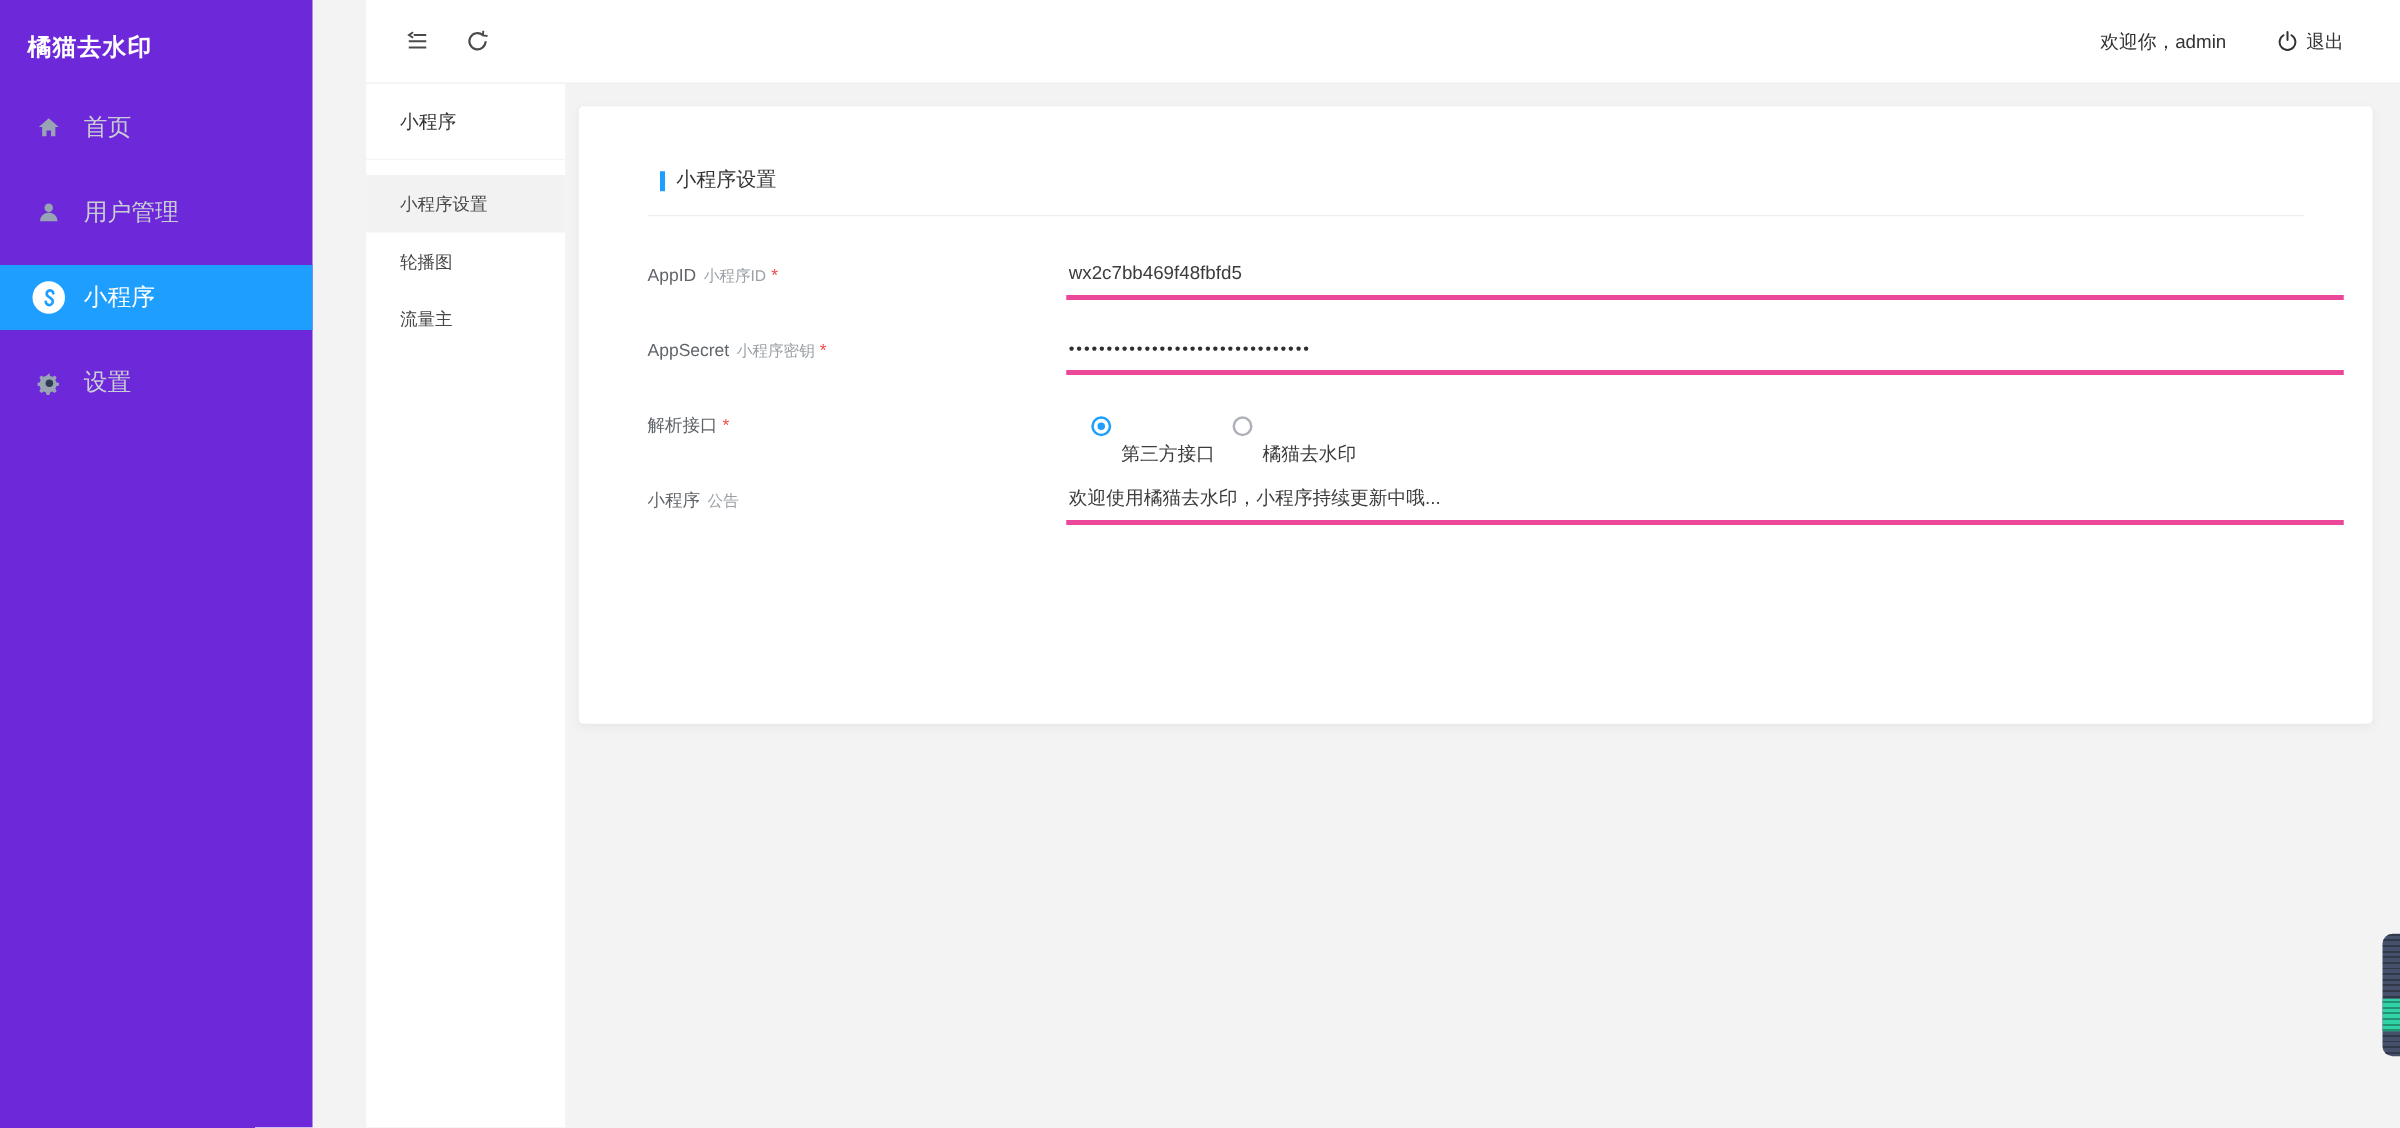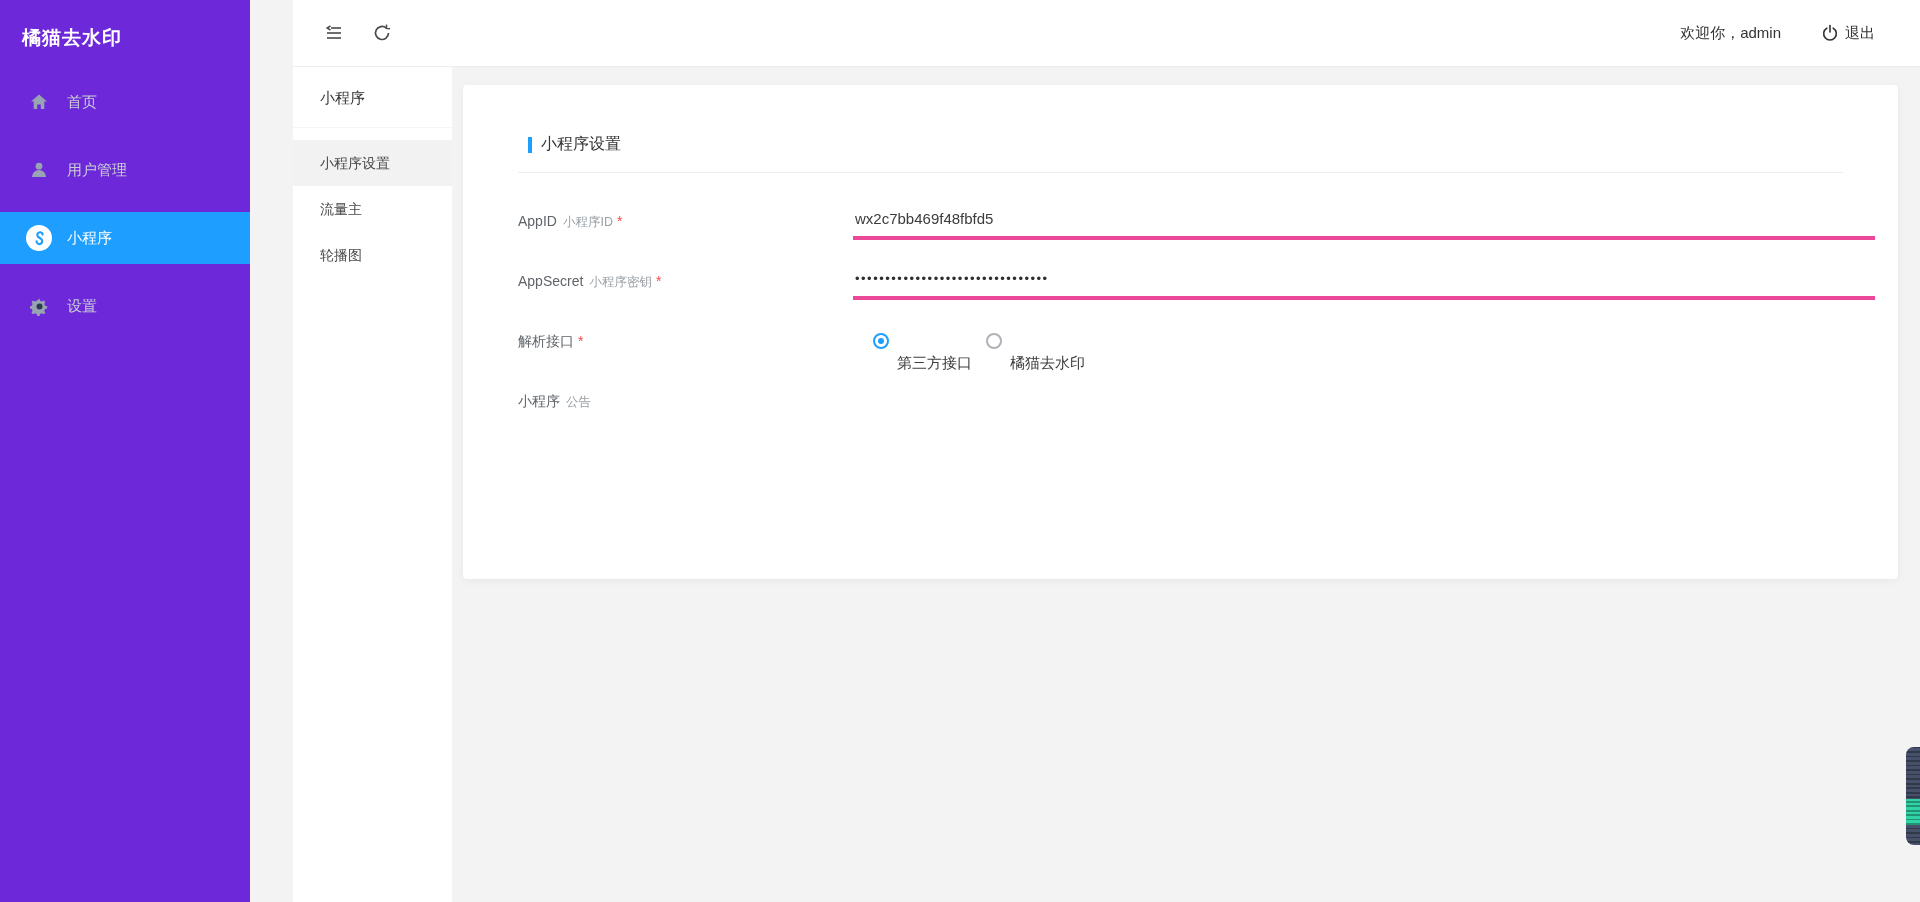--- a/index.html
+++ b/index.html
@@ -6,21 +6,21 @@
   html, body { width: 1920px; height: 902px; overflow: hidden; }
   body { font-family: "Liberation Sans", "DejaVu Sans", sans-serif; background: #f3f3f3; }
 
   .app { display: flex; width: 1920px; height: 902px; }
 
   
   .sidebar { width: 250px; flex-shrink: 0; background: #6d28d9; height: 100%; }
   .logo { height: 76px; display: flex; align-items: center; padding-left: 22px;
           color: #ffffff; font-size: 19px; font-weight: bold; letter-spacing: 1px; }
   .nav-item { height: 52px; display: flex; align-items: center; padding-left: 26px;
-              color: #c9ced6; font-size: 15px; cursor: pointer; margin-bottom: 16px; }
+              color: #c9ced6; font-size: 19px; cursor: pointer; margin-bottom: 16px; }
   .nav-item .ico { width: 26px; height: 26px; display: flex; align-items: center;
                    justify-content: center; margin-right: 15px; flex-shrink: 0; }
   .nav-item svg.glyph { fill: #98a3b3; }
   .nav-item.active { background: #1e9fff; color: #ffffff; }
   .mp-circle { width: 26px; height: 26px; border-radius: 50%; background: #ffffff;
                display: flex; align-items: center; justify-content: center; }
 
   
   .main { flex: 1; display: flex; flex-direction: column; min-width: 0; padding-left: 43px; }
 
@@ -169,22 +169,22 @@
         <span class="txt">退出</span>
       </span>
     </div>
 
     <div class="body-row">
 
       <div class="submenu">
         <div class="submenu-header">小程序</div>
         <div class="submenu-list">
           <div class="submenu-item active">小程序设置</div>
+          <div class="submenu-item">轮播图</div>
           <div class="submenu-item">流量主</div>
-          <div class="submenu-item">轮播图</div>
         </div>
       </div>
 
       <div class="content">
         <div class="card">
           <div class="card-head">
             <span class="accent-bar"></span>
             <span class="card-title">小程序设置</span>
           </div>
           <div class="card-divider"></div>
@@ -222,20 +222,23 @@
                   <span class="radio-circle"></span>
                   <span class="radio-label">橘猫去水印</span>
                 </span>
               </div>
             </div>
 
             <div class="form-row">
               <div class="form-label">
                 <span class="lab-main">小程序</span><span class="lab-sub">公告</span>
               </div>
+              <div class="form-field">
+                <input class="u-input" type="text" value="欢迎使用橘猫去水印，小程序持续更新中哦..." style="">
+              </div>
             </div>
 
 
           </div>
         </div>
       </div>
 
     </div>
   </div>
 </div>

